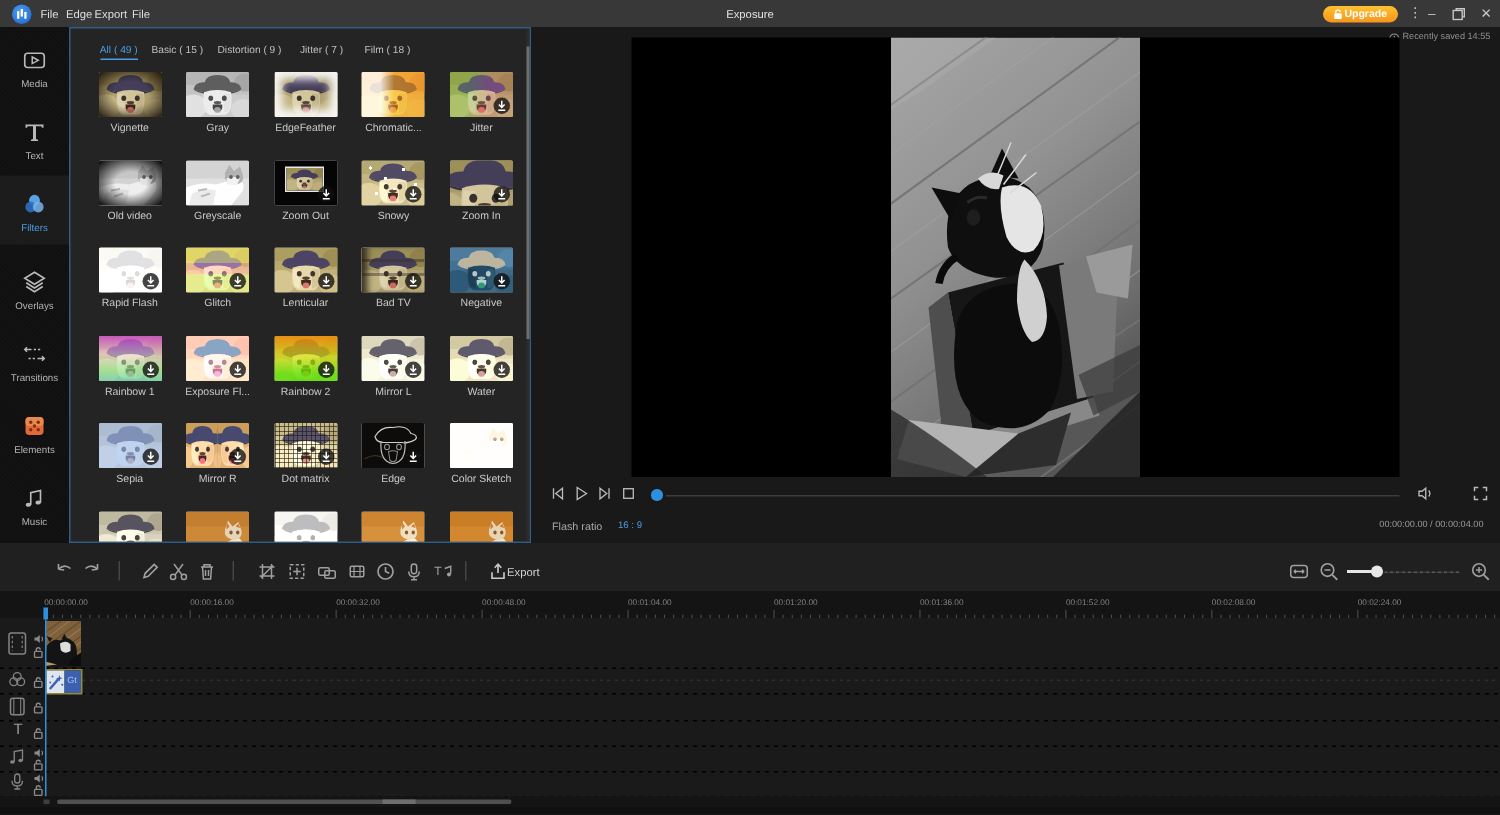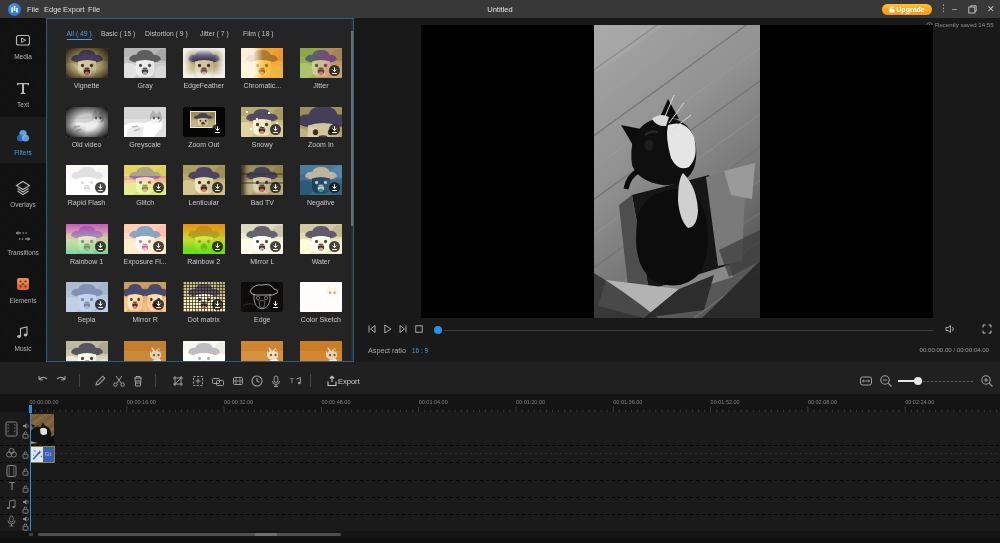--- a/index.html
+++ b/index.html
@@ -50,21 +50,21 @@
         <svg width="9" height="9" viewBox="0 0 9 9">
       <rect x="1.4" y="2.5" width="1.5" height="5" fill="#fff"></rect>
       <rect x="3.8" y="1" width="1.5" height="5" fill="#fff"></rect>
       <rect x="6.2" y="3" width="1.5" height="4.5" fill="#fff"></rect>
         </svg>
       </div>
     <div class="mi" style="left:27px;">File</div>
     <div class="mi" style="left:44px;">Edge</div>
     <div class="mi" style="left:63px;">Export</div>
     <div class="mi" style="left:88px;">File</div>
-    <div id="title">Untitled</div>
+    <div id="title">Exposure</div>
     <div id="upgrade"><svg style="position:absolute;left:7px;top:2.5px;" width="6" height="7" viewBox="0 0 6 7">
           <rect x="0.5" y="2.8" width="5" height="3.8" rx="0.6" fill="#fff"></rect>
           <path d="M1.5,2.8 L1.5,2 Q1.5,0.7 3,0.7 Q4.5,0.7 4.5,2" fill="none" stroke="#fff" stroke-width="0.9"></path>
         </svg><span style="margin-left:7px;">Upgrade</span></div>
     <div class="winbtn" style="left:939px;top:3px;">⋮</div>
     <div class="winbtn" style="left:952px;">–</div>
     <svg class="winbtn" style="left:968px;top:5px;" width="9" height="9" viewBox="0 0 9 9">
         <rect x="0.8" y="2" width="6" height="6" fill="none" stroke="#c8c8c8" stroke-width="0.9"></rect>
         <path d="M2.8,2 L2.8,0.8 L8.2,0.8 L8.2,6.2 L7,6.2" fill="none" stroke="#c8c8c8" stroke-width="0.9"></path>
       </svg>
@@ -904,21 +904,21 @@
 <path d="M51,110 Q57,105 64,107" stroke="#2a2a2a" stroke-width="2" fill="none"></path>
 <path d="M70,94 L80,70 M75,98 L90,78 M79,104 L97,90" stroke="#d8d8d8" stroke-width="1" fill="none"></path>
 <path d="M44,146 Q34,152 32,164" stroke="#0a0a0a" stroke-width="5" fill="none"></path>
 
 <path d="M0,293 L0,248 Q30,266 64,293 Z" fill="#262626" opacity="0.75"></path>
 <path d="M108,293 L166,236 L166,293 Z" fill="#222" opacity="0.85"></path>
 <path d="M125,225 L166,205 L166,236 L135,252 Z" fill="#3a3a3a" opacity="0.7"></path>
 </svg></div>
       </div>
     <div id="aspectrow">
-      <span style="position:absolute;left:13px;color:#a8a8a8;font-size:7.2px;">Aspect ratio</span>
+      <span style="position:absolute;left:13px;color:#a8a8a8;font-size:7.2px;">Flash ratio</span>
       <span style="position:absolute;left:57px;color:#4a9de4;font-size:6.4px;top:0.5px;">16 : 9</span>
       <span style="position:absolute;right:11px;color:#9a9a9a;font-size:6.1px;">00:00:00.00 / 00:00:04.00</span>
     </div>
   </div>
   <svg style="position:absolute;left:366px;top:323px;" width="12" height="12" viewBox="0 0 12 12">
       <path d="M9,2.5 L4.5,6 L9,9.5 Z" fill="none" stroke="#b9b9b9" stroke-width="0.9"></path>
       <path d="M3,2.5 L3,9.5" stroke="#b9b9b9" stroke-width="0.9"></path>
     </svg>
     <svg style="position:absolute;left:381px;top:323px;" width="12" height="12" viewBox="0 0 12 12">
       <path d="M3.8,2 L10,6 L3.8,10 Z" fill="none" stroke="#b9b9b9" stroke-width="0.9"></path>

